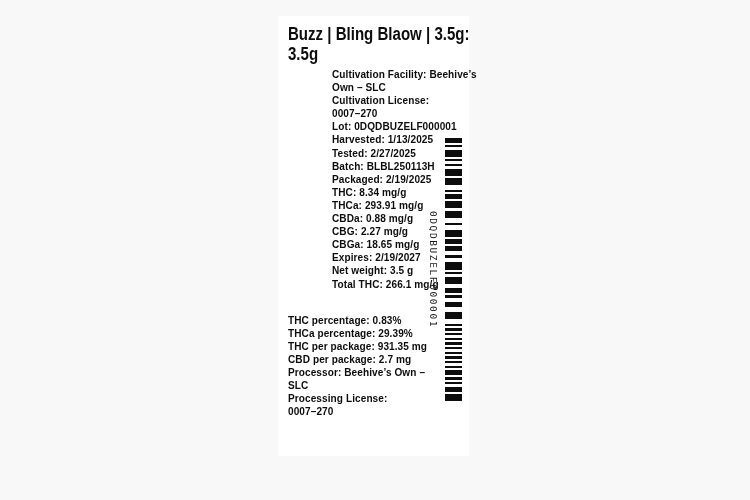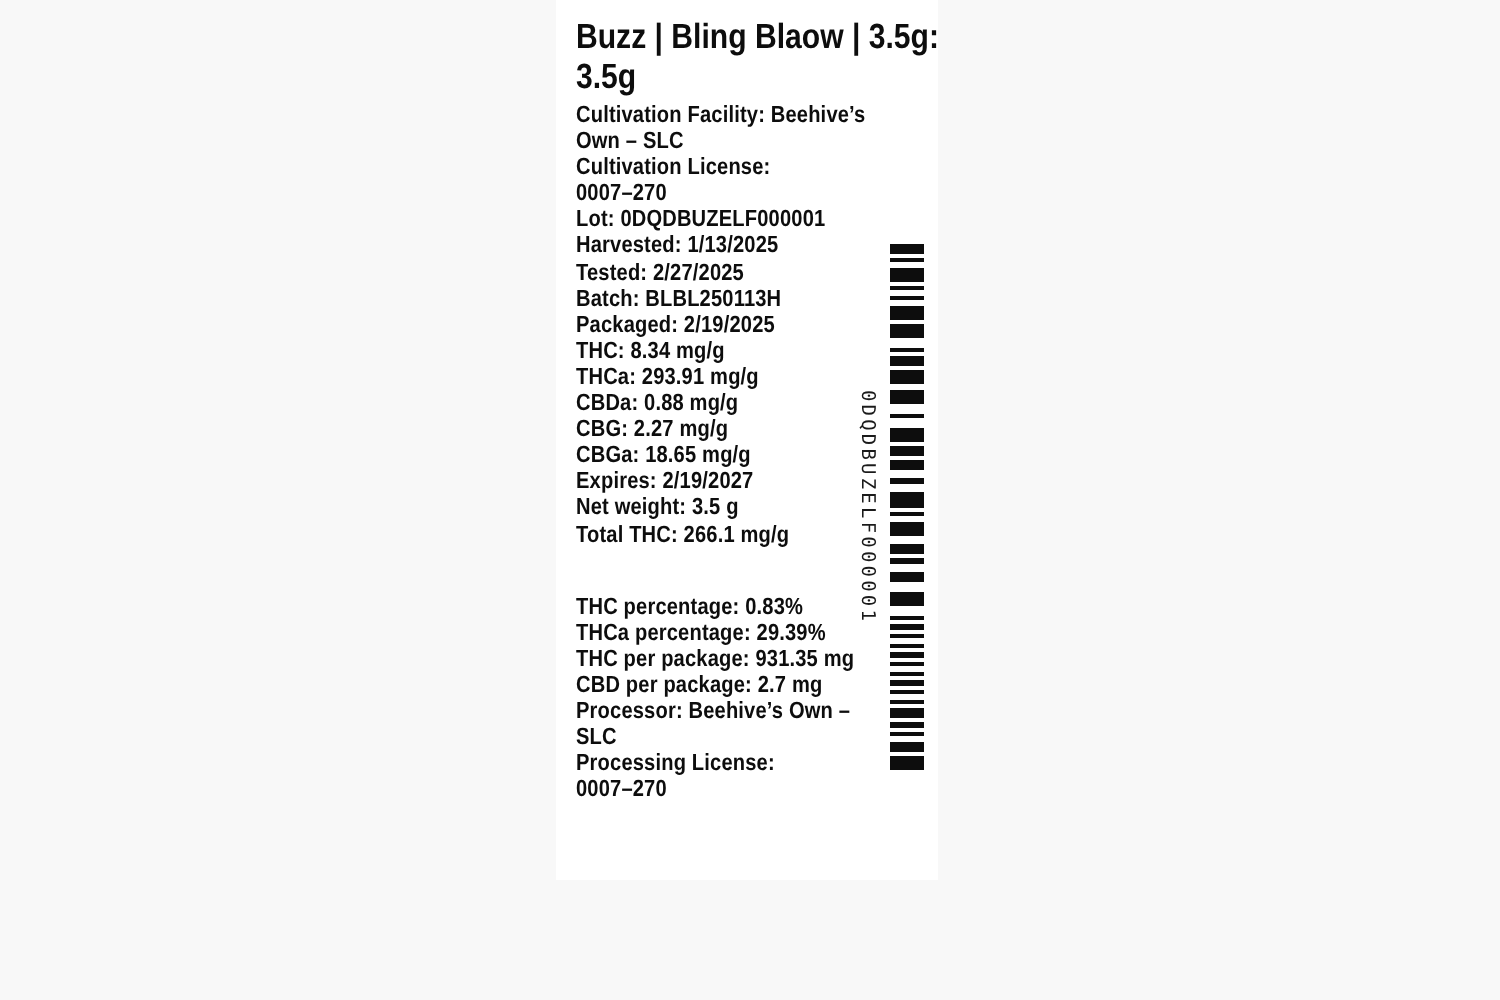--- a/index.html
+++ b/index.html
@@ -5,21 +5,21 @@
   * { margin: 0; padding: 0; box-sizing: border-box; }
   html, body { width: 750px; height: 500px; }
   body {
     background: #f8f8f8;
     font-family: "Liberation Sans", sans-serif;
     position: relative;
     overflow: hidden;
   }
   .label {
     position: absolute;
-    left: 278px; top: 0;
+    left: 278px; top: 16px;
     width: 191px; height: 440px;
     background: #ffffff;
   }
   .content {
     position: absolute;
     left: 0; top: 0;
     width: 100%; height: 100%;
     padding: 8px 6px 0 10px;
     color: #0d0d0d;
     font-weight: 700;
@@ -30,21 +30,21 @@
     white-space: nowrap;
     transform: scaleX(0.86);
     transform-origin: 0 50%;
     letter-spacing: 0.1px;
   }
   .title .line {
     font-size: 17.5px;
     line-height: 20px;
     letter-spacing: 0;
   }
-  .section-info { margin-top: 3px; }
+  .section-info { margin-top: 3px; margin-left: 44px; }
   .section-terpenes { margin-top: 12px; }
   .section-summary { margin-top: 23px; }
   .barcode-bars {
     position: absolute;
     left: 167px; top: 122px;
     width: 17px; height: 263px;
     display: flex;
     flex-direction: column;
   }
   .barcode-bars .b { flex-grow: 1; }

